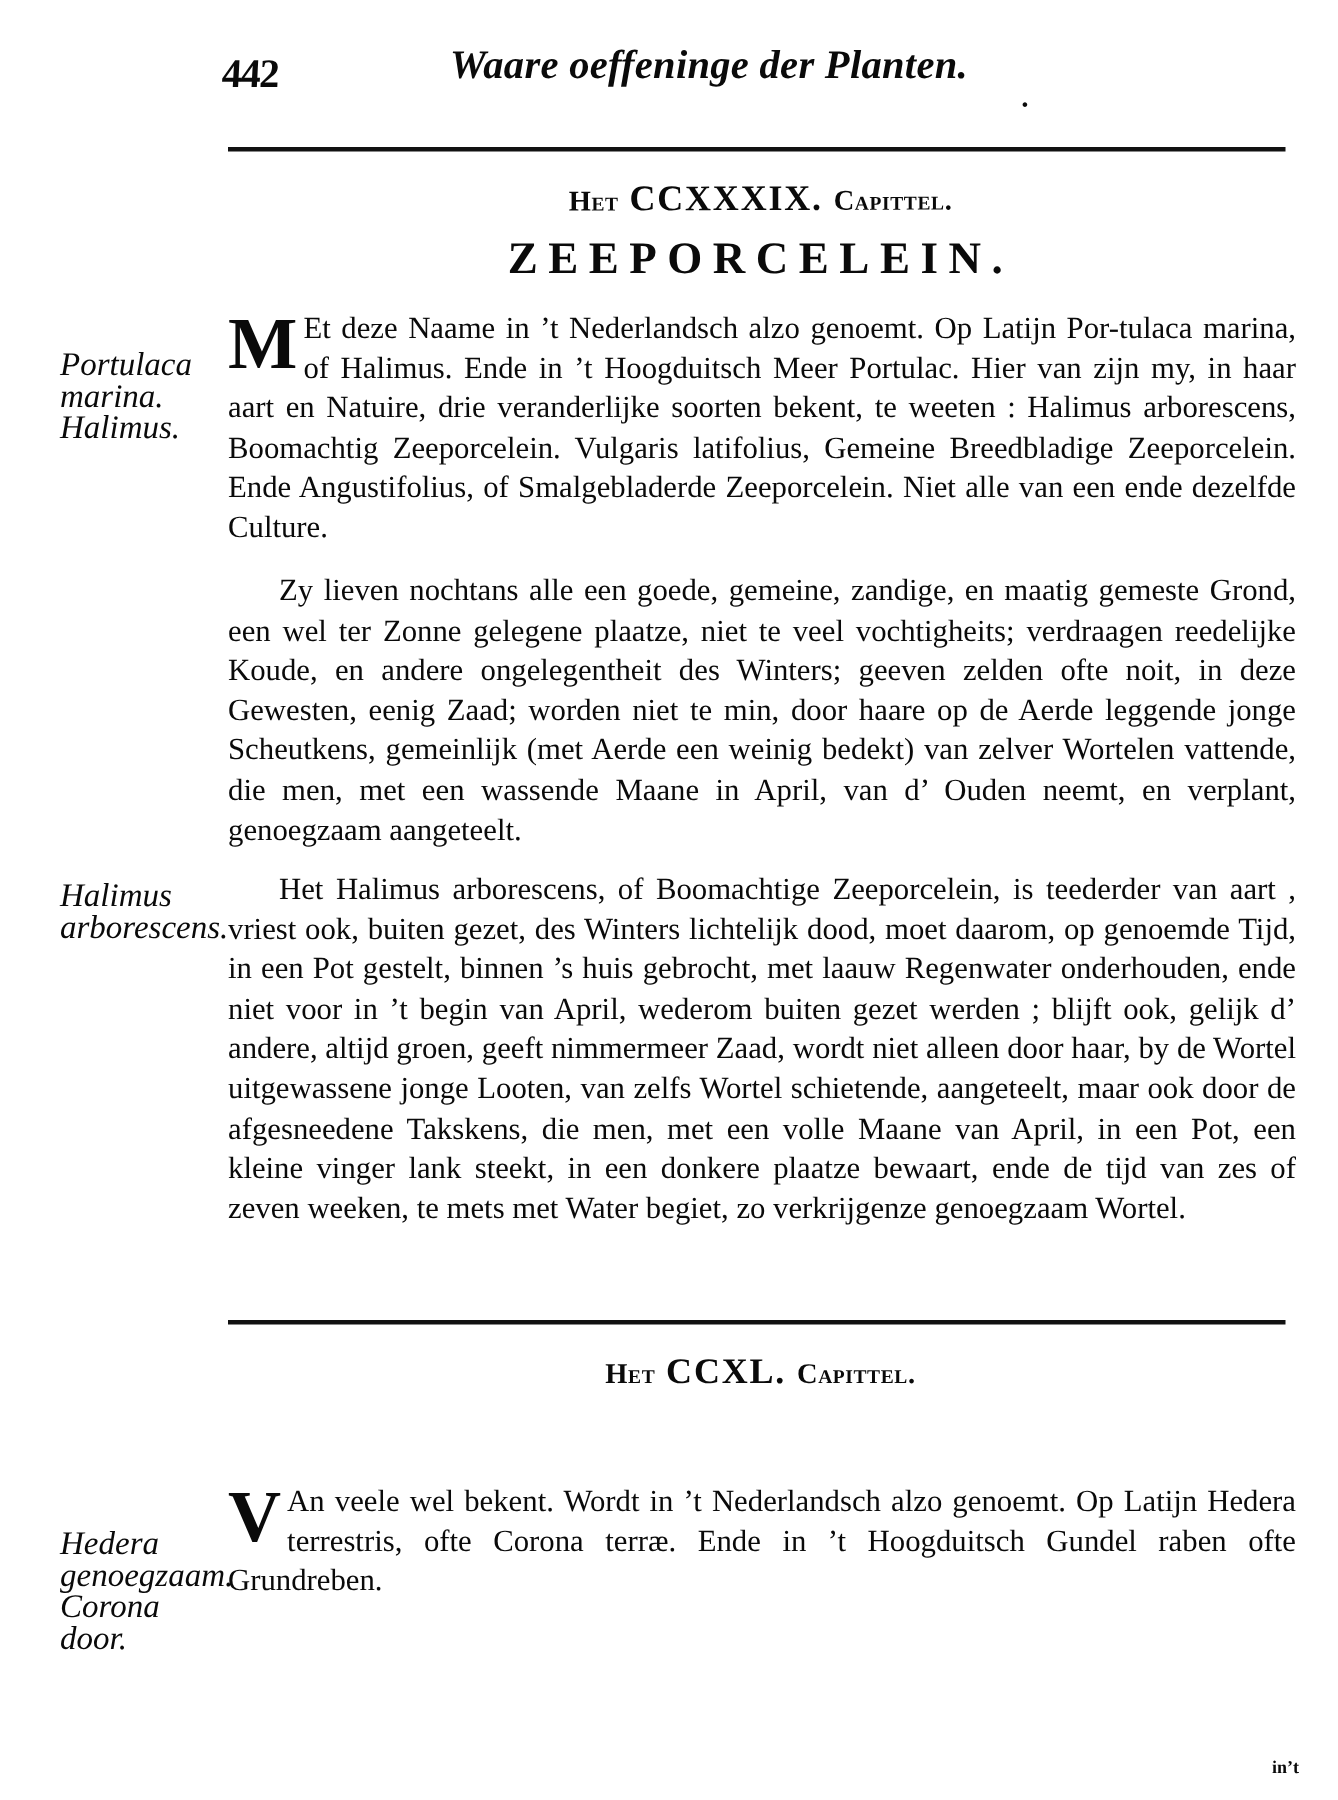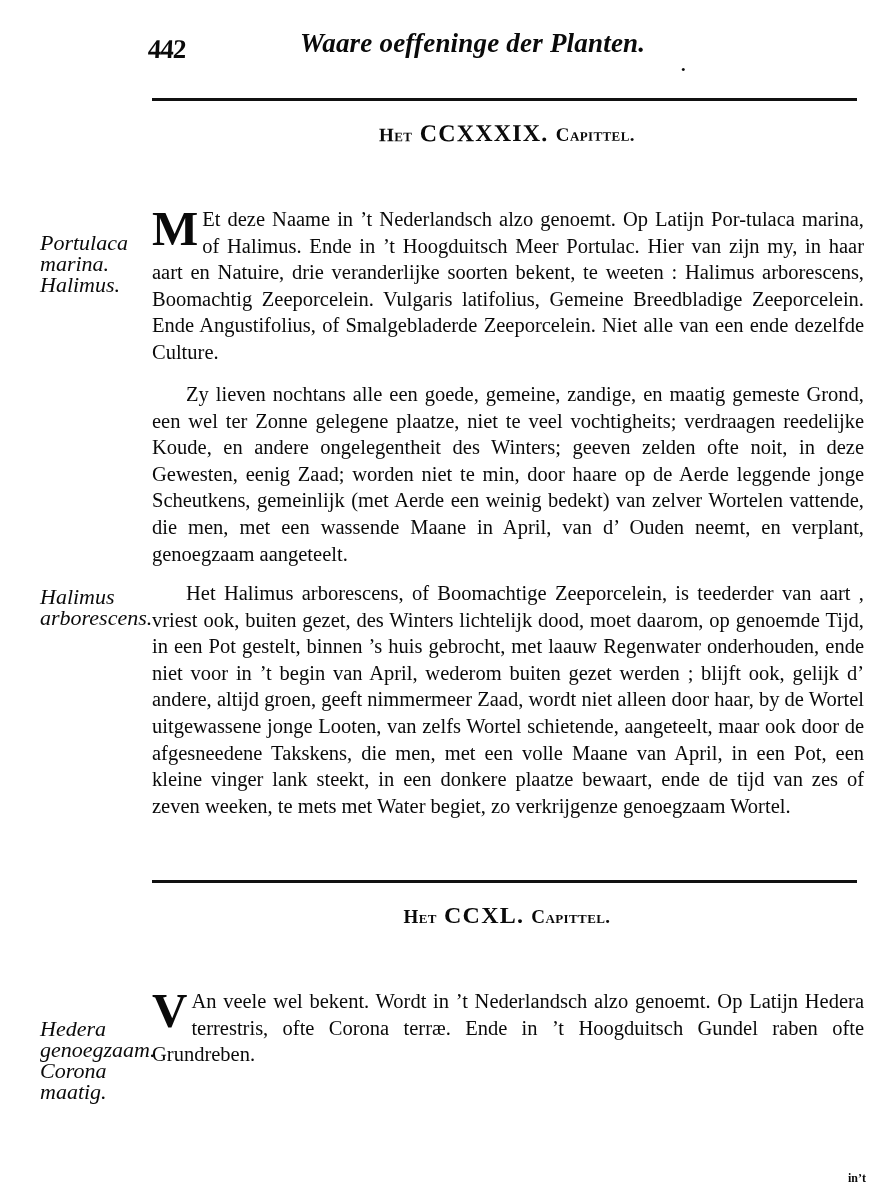--- a/index.html
+++ b/index.html
@@ -151,20 +151,21 @@
   </div>
 
   <div class="rule rule-top"></div>
 
   <div class="chapter-head wobble-a" style="top:120px">
     <span class="sc">Het</span>
     <span>CCXXXIX.</span>
     <span class="sc">Capittel.</span>
   </div>
 
+  <div class="chapter-title" style="top:156px">ZEEPORCELEIN.</div>
 
   <div class="margin-note" style="top:232px">
     <div>Portulaca</div>
     <div>marina.</div>
     <div>Halimus.</div>
   </div>
 
   <div class="margin-note" style="top:586px">
     <div>Halimus</div>
     <div>arborescens.</div>
@@ -190,21 +191,21 @@
     <span class="sc">Het</span>
     <span>CCXL.</span>
     <span class="sc">Capittel.</span>
   </div>
 
 
   <div class="margin-note" style="top:1018px">
     <div>Hedera</div>
     <div>genoegzaam.</div>
     <div>Corona</div>
-    <div>maatig.</div>
+    <div>door.</div>
   </div>
 
   <div class="col" style="top:988px">
     <p>
       <span class="dropcap">V</span><span>An veele wel bekent. Wordt in ’t Nederlandsch alzo genoemt. Op Latijn Hedera terrestris, ofte Corona terræ. Ende in ’t Hoogduitsch Gundel raben ofte Grundreben.</span>
     </p>
   </div>
 
 
   <div class="tail">in’t</div>

